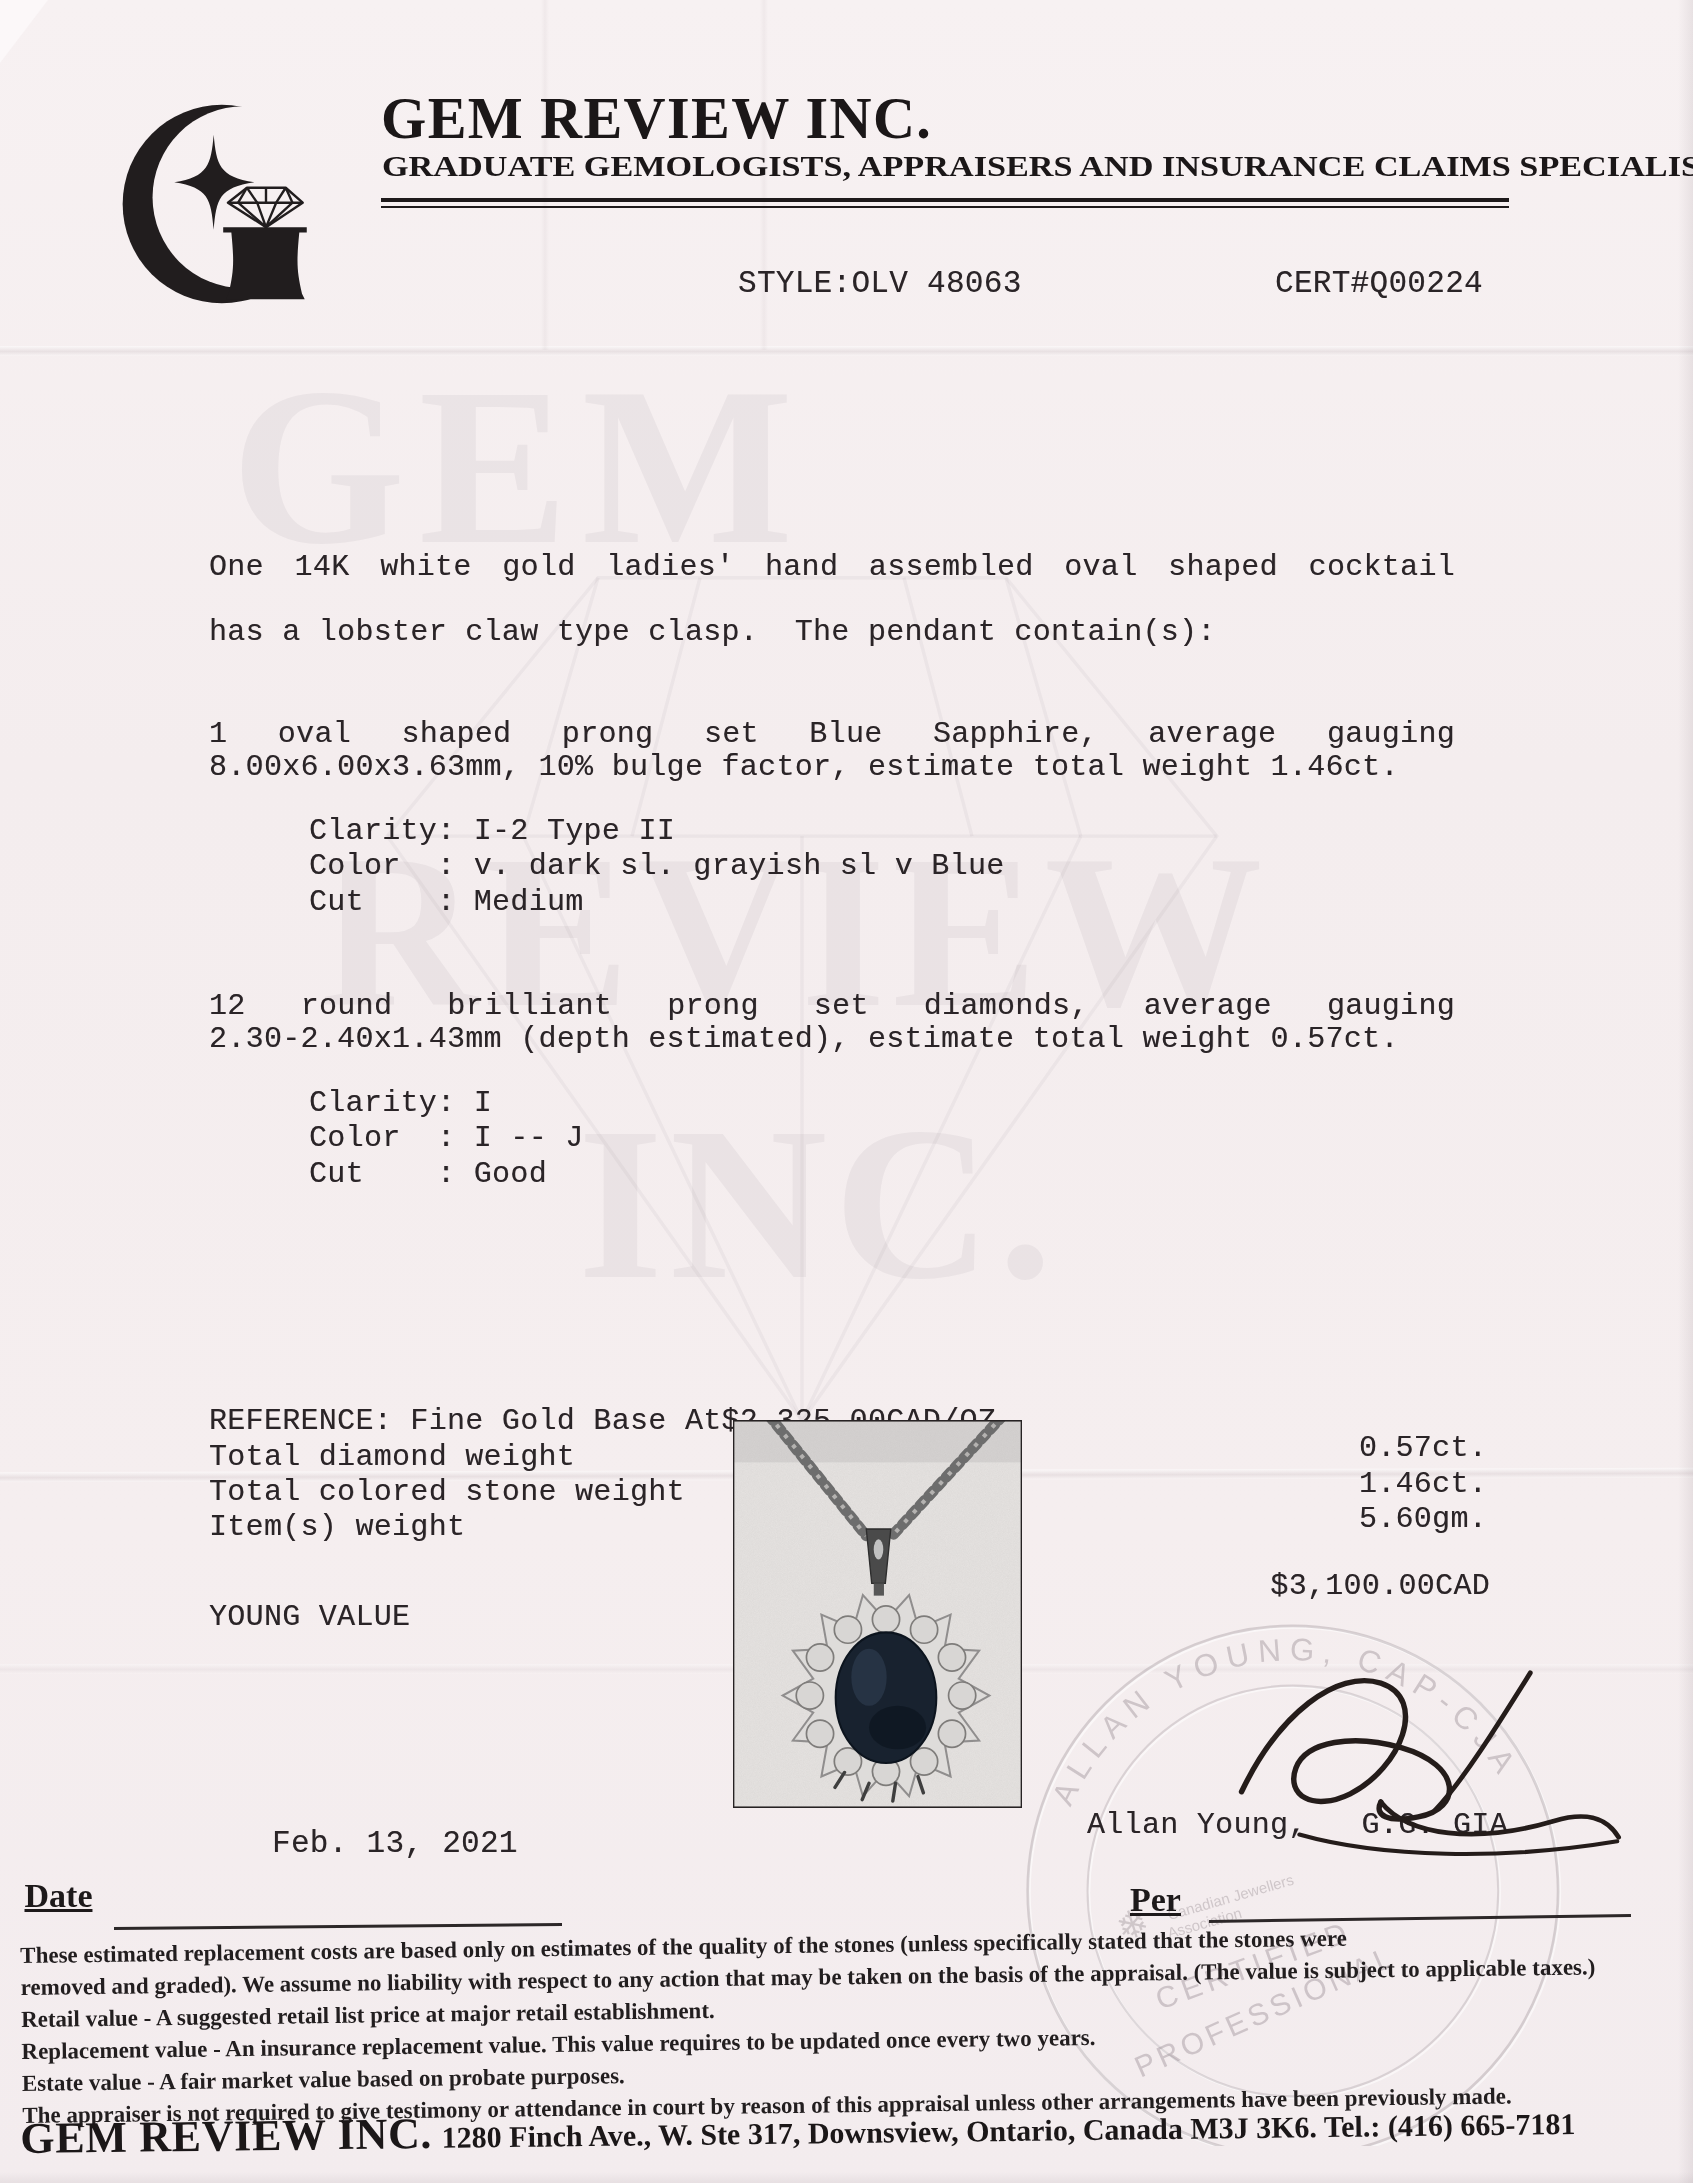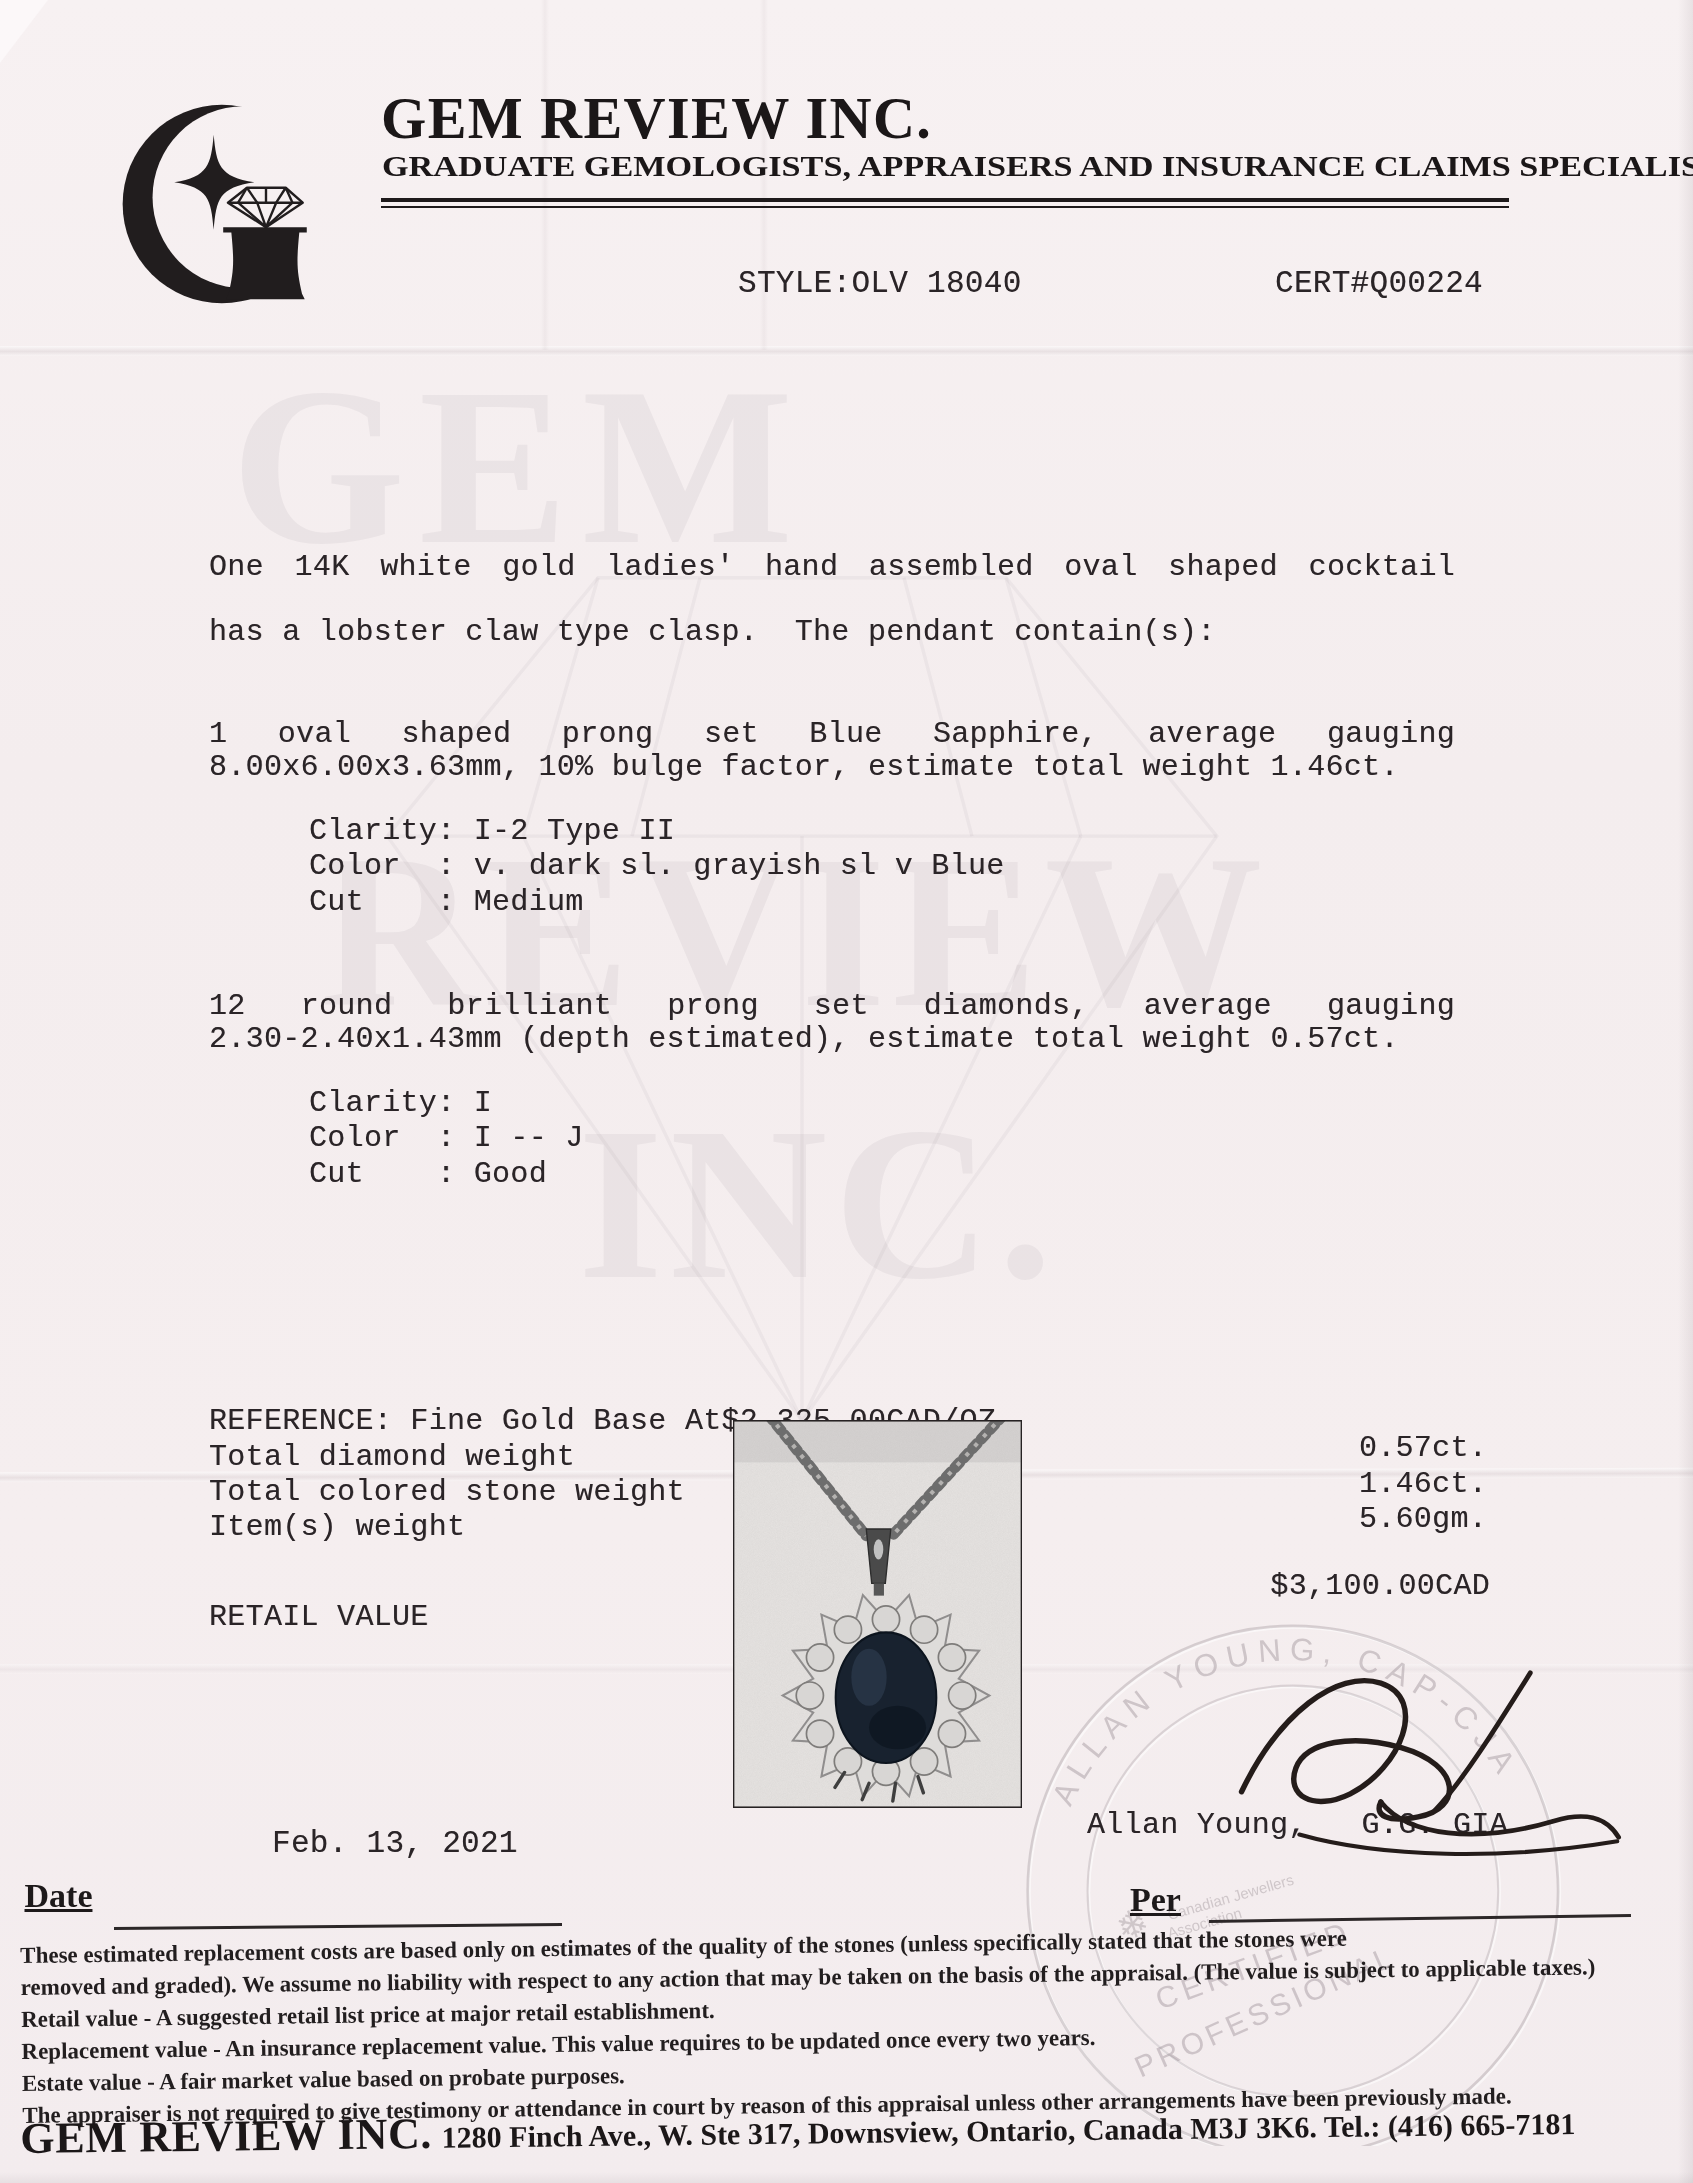--- a/index.html
+++ b/index.html
@@ -81,21 +81,21 @@
       <path d="M 185 138 L 172 160 M 185 138 L 200 160 M 213 139 L 213 160 M 242 138 L 228 160 M 242 138 L 252 160"></path>
       <path d="M 172 160 L 213 196 M 200 160 L 213 196 M 228 160 L 213 196 M 252 160 L 213 196"></path>
     </g>
     <path d="M 150 196 L 273 196 L 273 204 L 262 204 C 258 246 258 260 266 294 L 270 302 L 154 302 L 158 294 C 166 260 166 246 162 204 L 150 204 Z" fill="#211d1e"></path>
   </svg>
 
   <div class="abs serifB company-title" style="left:381px;top:84px;">GEM REVIEW INC.</div>
   <div class="abs serifB tagline" style="left:382px;top:150px;">GRADUATE GEMOLOGISTS, APPRAISERS AND INSURANCE CLAIMS SPECIALIST</div>
   <div class="abs rule" style="left:381px;top:198px;width:1128px;height:4.1px;"></div>
   <div class="abs rule" style="left:381px;top:206px;width:1128px;height:2px;"></div>
-  <div class="abs mono m46 pre" style="left:738px;top:267px;">STYLE:OLV 18040</div>
+  <div class="abs mono m46 pre" style="left:738px;top:267px;">STYLE:OLV 48063</div>
   <div class="abs mono m46 pre" style="left:1275px;top:267px;">CERT#Q00224</div>
 
   <div class="abs mono m44 jus" style="left:209px;top:551px;width:1246px;">One 14K white gold ladies' hand assembled oval shaped cocktail</div>
   <div class="abs mono m44 pre" style="left:209px;top:616px;">has a lobster claw type clasp.  The pendant contain(s):</div>
 
   <div class="abs mono m44 jus" style="left:209px;top:718px;width:1246px;">1 oval shaped prong set Blue Sapphire, average gauging</div>
   <div class="abs mono m44 pre" style="left:209px;top:751px;">8.00x6.00x3.63mm, 10% bulge factor, estimate total weight 1.46ct.</div>
   <div class="abs mono m44 pre" style="left:309px;top:815px;">Clarity: I-2 Type II</div>
   <div class="abs mono m44 pre" style="left:309px;top:850px;">Color  : v. dark sl. grayish sl v Blue</div>
   <div class="abs mono m44 pre" style="left:309px;top:886px;">Cut    : Medium</div>
@@ -106,21 +106,21 @@
   <div class="abs mono m44 pre" style="left:309px;top:1122px;">Color  : I -- J</div>
   <div class="abs mono m44 pre" style="left:309px;top:1158px;">Cut    : Good</div>
 
   <div class="abs mono m44 pre" style="left:209px;top:1405px;">REFERENCE: Fine Gold Base At$2,325.00CAD/OZ</div>
   <div class="abs mono m44 pre" style="left:209px;top:1441px;">Total diamond weight</div>
   <div class="abs mono m44 pre" style="left:209px;top:1476px;">Total colored stone weight</div>
   <div class="abs mono m44 pre" style="left:209px;top:1511px;">Item(s) weight</div>
   <div class="abs mono m44 val" style="right:207px;top:1432px;">0.57ct.</div>
   <div class="abs mono m44 val" style="right:207px;top:1468px;">1.46ct.</div>
   <div class="abs mono m44 val" style="right:207px;top:1503px;">5.60gm.</div>
-  <div class="abs mono m44 pre" style="left:209px;top:1601px;">RETAIL VALUE</div>
+  <div class="abs mono m44 pre" style="left:209px;top:1601px;">YOUNG VALUE</div>
   <div class="abs mono m44 val" style="right:204px;top:1570px;">$3,100.00CAD</div>
 
   <svg class="abs" style="left:733px;top:1420px;" width="289" height="388" viewBox="0 0 425 570">
     <defs>
       <filter id="grain" x="0" y="0" width="100%" height="100%">
         <feTurbulence type="fractalNoise" baseFrequency="0.8" numOctaves="2" result="n"></feTurbulence>
         <feColorMatrix in="n" type="matrix" values="0 0 0 0 0.42  0 0 0 0 0.41  0 0 0 0 0.40  0 0 0 0.17 0"></feColorMatrix>
       </filter>
     </defs>
     <rect x="0" y="0" width="425" height="570" fill="#e6e3e1"></rect>

